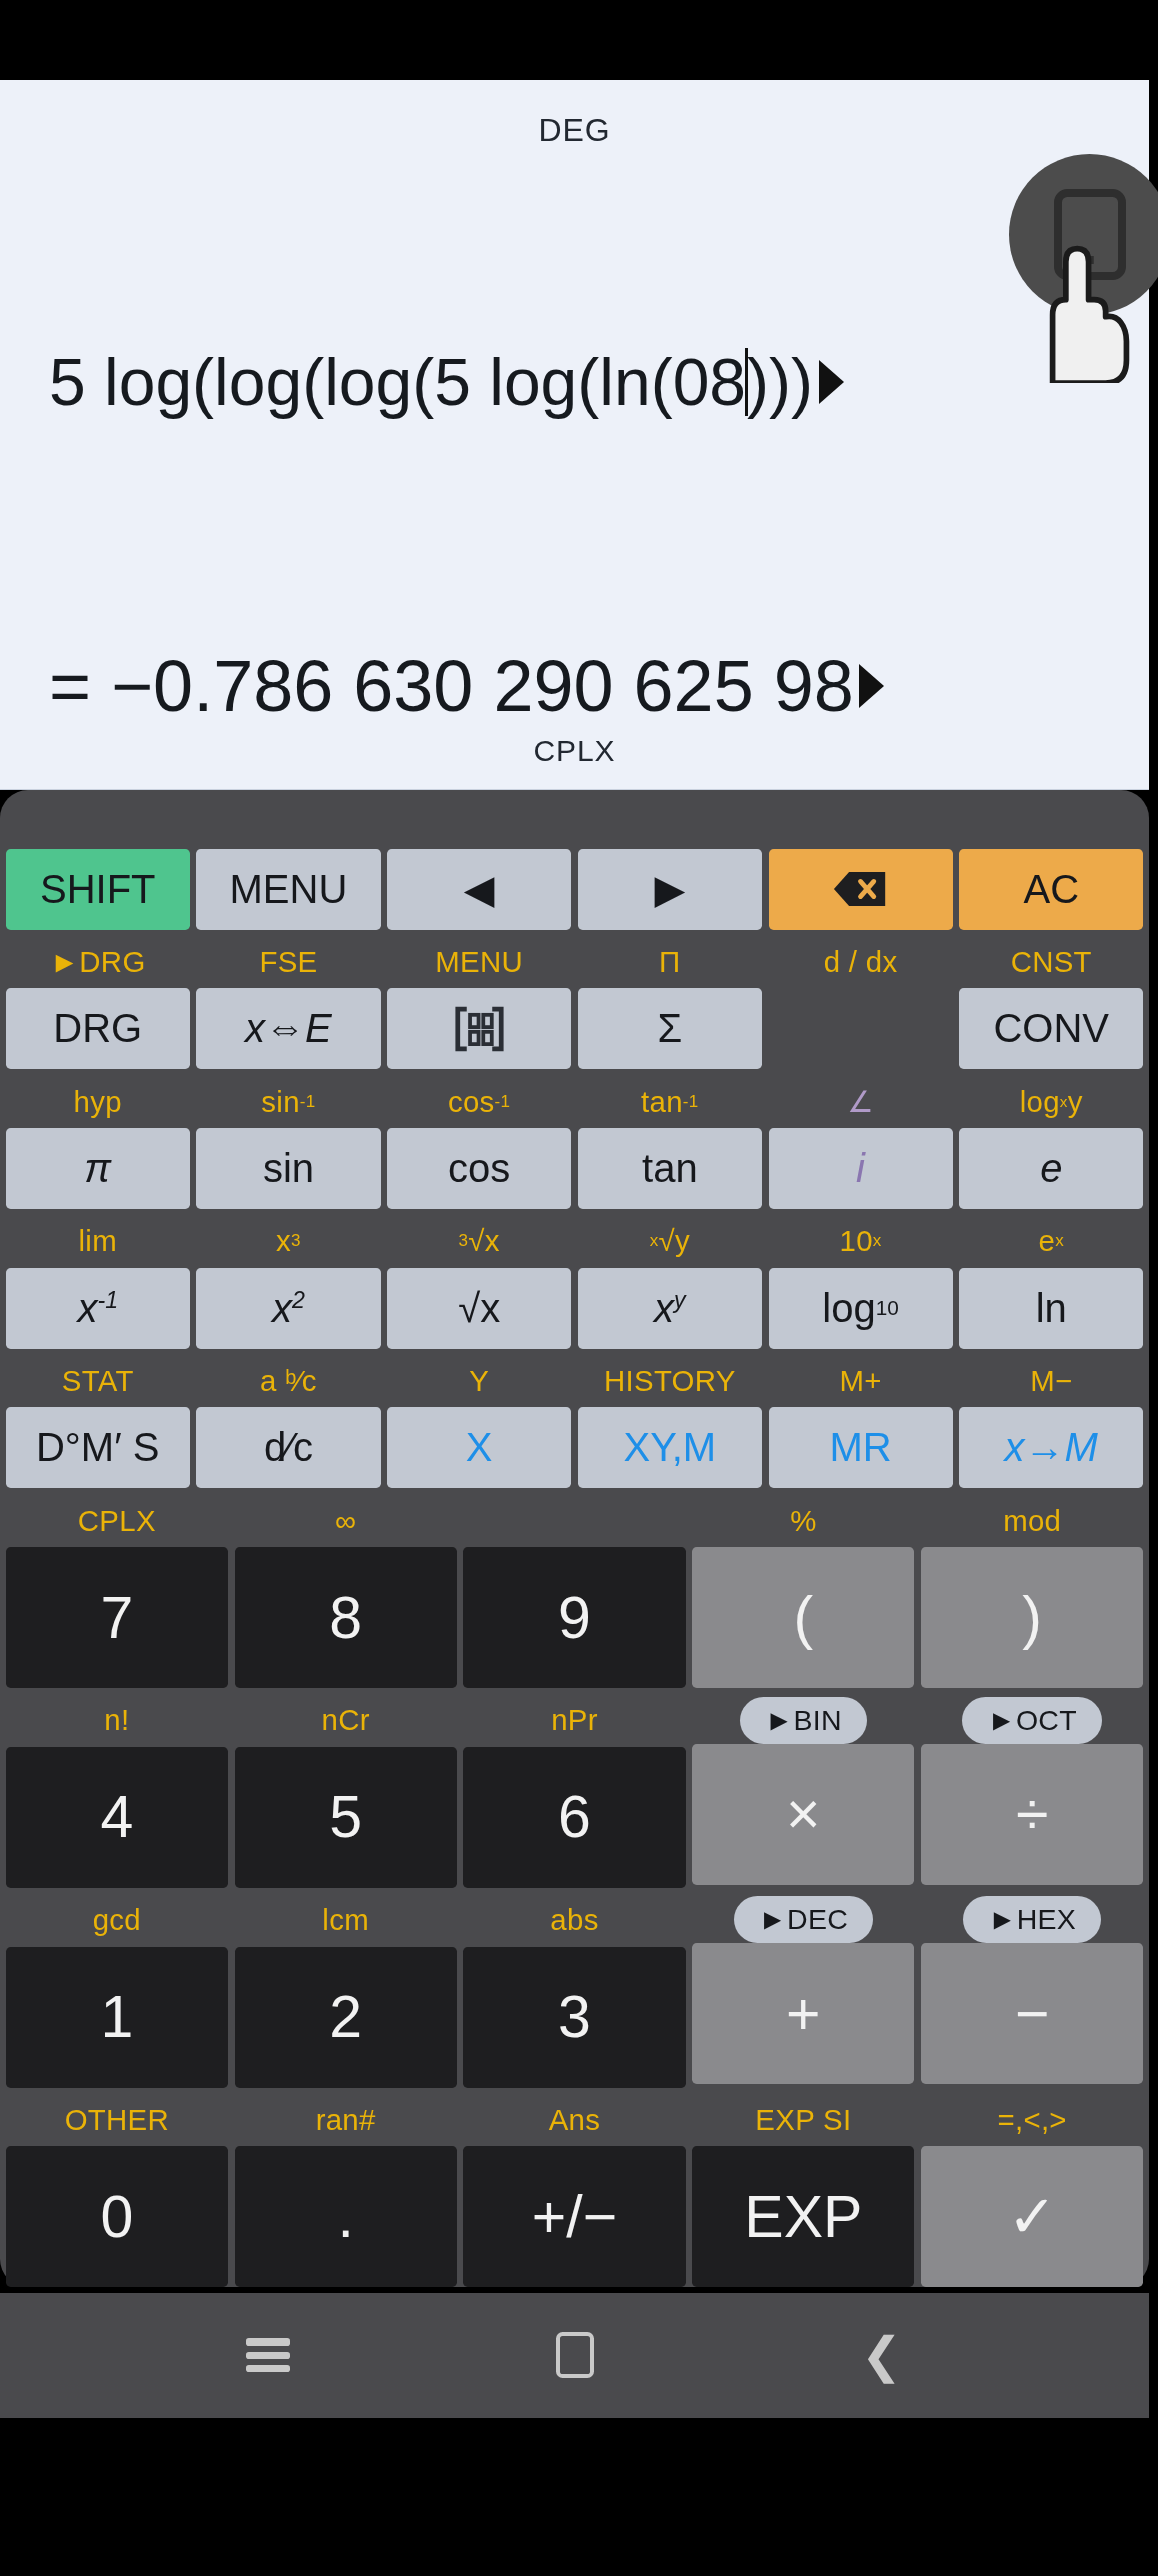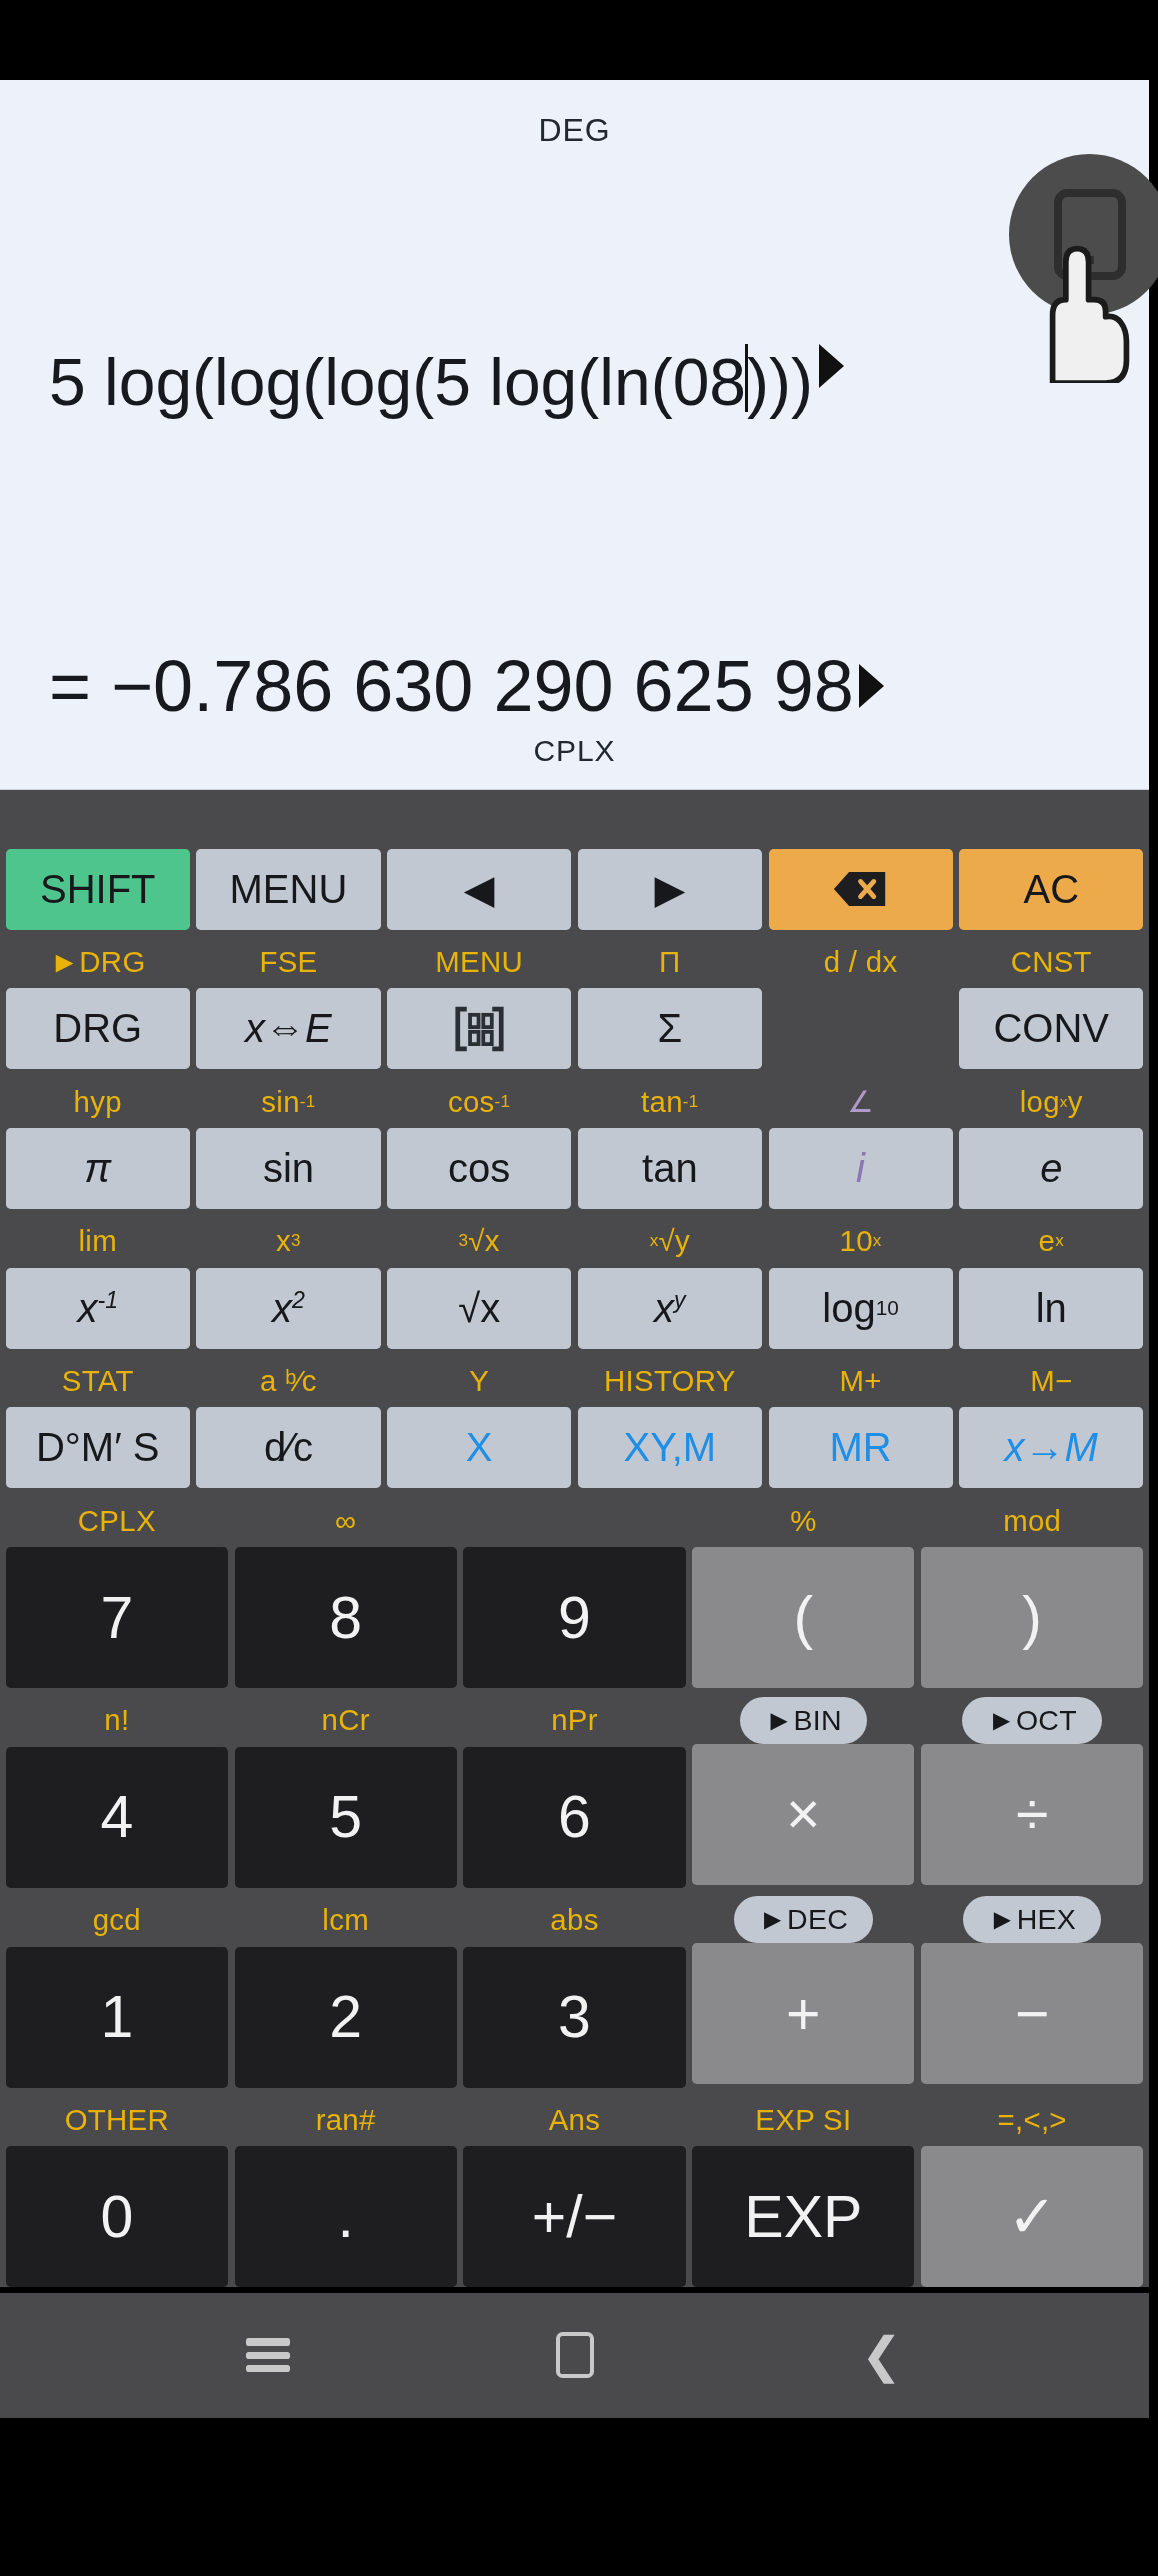--- a/index.html
+++ b/index.html
@@ -25,21 +25,21 @@
     text-align:center;
     padding-top:32px;
     font-size:32px;
     color:#222831;
     letter-spacing:0.9px;
     font-weight:300;
   }
   .expr-line{
     position:absolute;
     top:264px; left:0; right:0;
-    display:flex; 
+    display:flex; align-items:center;
     padding:0 49px;
     font-size:66px;
     color:#161a1f;
     font-weight:300;
     white-space:nowrap;
   }
   .expr-text{ position:relative; }
   .caret{
     display:inline-block;
     width:2.8px; height:68px;
@@ -100,20 +100,21 @@
     position:absolute;
     top:161px; right:11.4px;
     width:114px;height:142px;
     pointer-events:none;
   }
 
   
   .keypad{
     background:#4a4a4d;
     padding:5.7px 5.7px 0 5.7px;
+    border-radius:28px;
   }
   .krow{ display:flex; gap:6.6px; margin-bottom:5.7px; }
   .kcell{ flex:1; display:flex; flex-direction:column; }
   .klabel{
     height:53px;
     display:flex;align-items:center;justify-content:center;
     font-size:29.4px;
     color:#eab308;
     font-weight:300;
     letter-spacing:0.3px;

